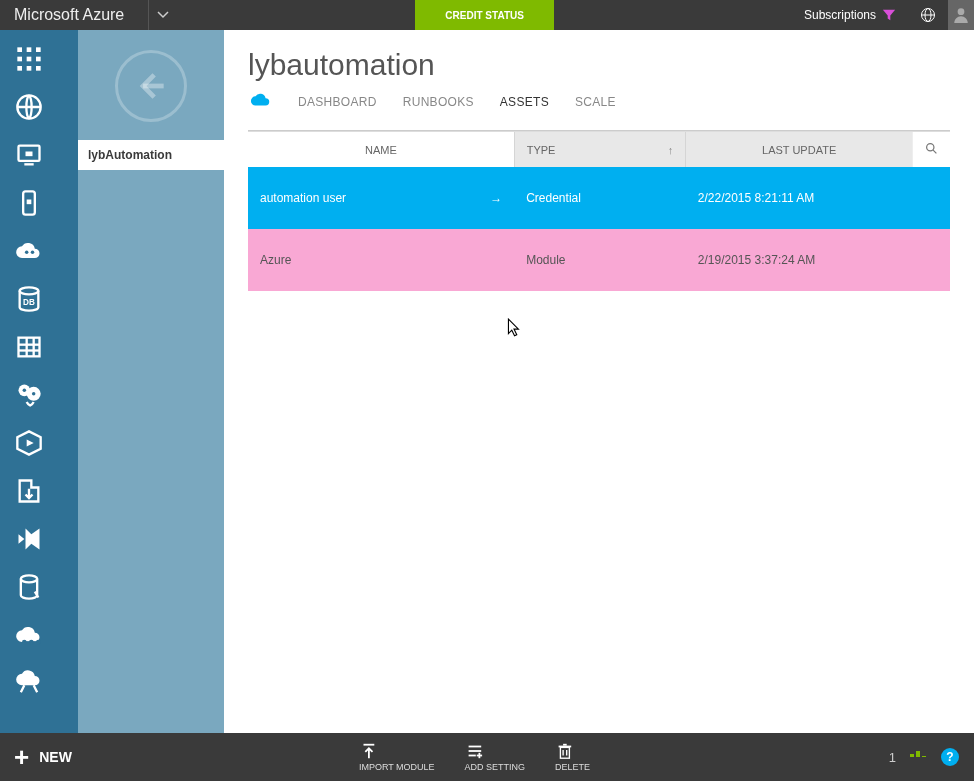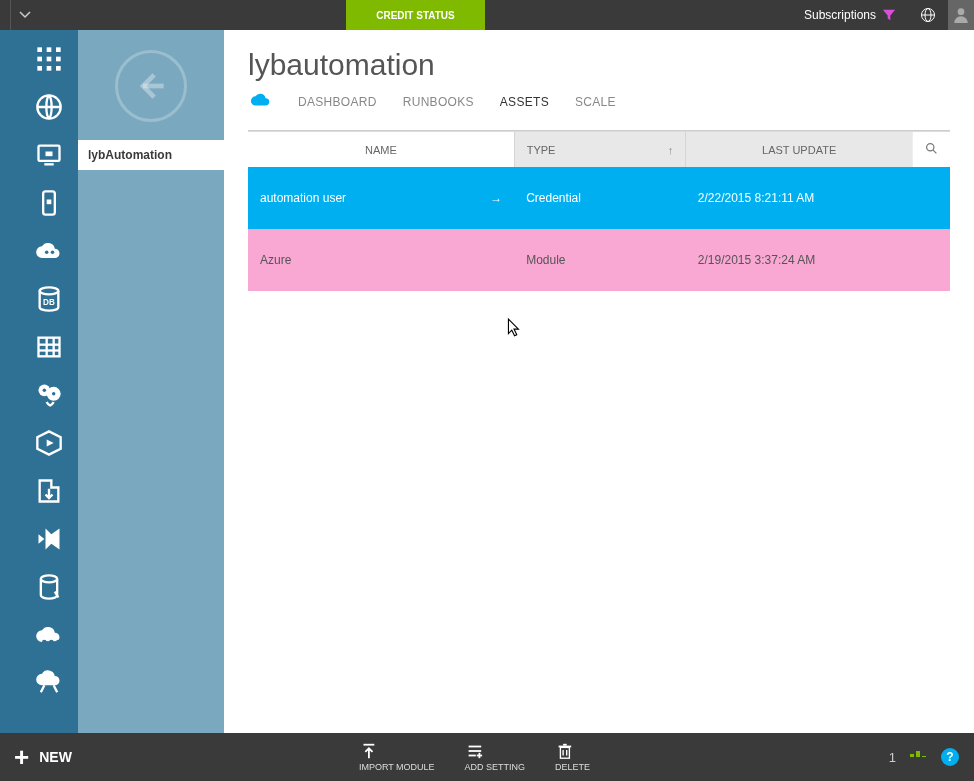--- a/index.html
+++ b/index.html
@@ -14,21 +14,21 @@
 .topbar .spacer { flex: 1; }
 .topbar .credit { background: #7fba00; color: #fff; font-size: 10px; font-weight: 700; padding: 0 30px; display: flex; align-items: center; }
 .topbar .subs { display:flex; align-items:center; padding:0 12px; font-size:12px; gap:6px; }
 .topbar .user { display:flex; align-items:center; padding:0 10px; font-size:12px; gap:8px; }
 .topbar .avatar { width:26px; height:30px; background:#666; display:flex; align-items:center; justify-content:center;}
 .topbar svg { fill:#fff; }
 
 
 .layout { display:flex; height: calc(100% - 30px - 48px); }
 .rail { width: 78px; background: #2f7195; display:flex; flex-direction:column; align-items:center; padding-top:8px; gap:6px;}
-.rail .ritem { width:48px; height:42px; display:flex; align-items:center; justify-content:flex-end; color:#5eead4; cursor:pointer;}
+.rail .ritem { width:48px; height:42px; display:flex; align-items:center; justify-content:flex-start; color:#5eead4; cursor:pointer;}
 .rail .ritem svg { fill:#fff; width:28px; height:28px; }
 
 
 .sidepanel { width:146px; background:#7aa8bf; position:relative; }
 .backcircle { width:72px; height:72px; border:3px solid rgba(255,255,255,.25); border-radius:50%; margin:20px auto 18px; display:flex; align-items:center; justify-content:center;}
 .backcircle svg { width:38px; height:38px; fill:rgba(255,255,255,.35); }
 .sideitem { background:#fff; color:#3a3a3a; height:30px; display:flex; align-items:center; padding:0 10px; font-size:12px; font-weight:600;}
 
 
 .main { flex:1; background:#fff; padding:18px 24px 0 24px; overflow:auto;}
@@ -66,20 +66,21 @@
 .cursor { position:absolute; left:506px; top:318px; pointer-events:none; }
 .cursor svg { width:16px; height:20px; fill:#000; stroke:#000; }
 
 .container { position:relative; width:974px; height:781px; }
 </style>
 </head>
 <body>
 <div class="container">
 
 <div class="topbar">
+  <div class="brand">Microsoft Azure</div>
   <div class="brand-caret">
     <svg viewBox="0 0 12 8" width="12" height="8">
           <path d="M1 1 L6 6 L11 1" stroke="#ccc" stroke-width="1.5" fill="none"></path>
         </svg>
   </div>
   <div class="spacer"></div>
   <div class="credit">CREDIT STATUS</div>
   <div class="spacer"></div>
   <div class="subs">
     <span>Subscriptions</span>

